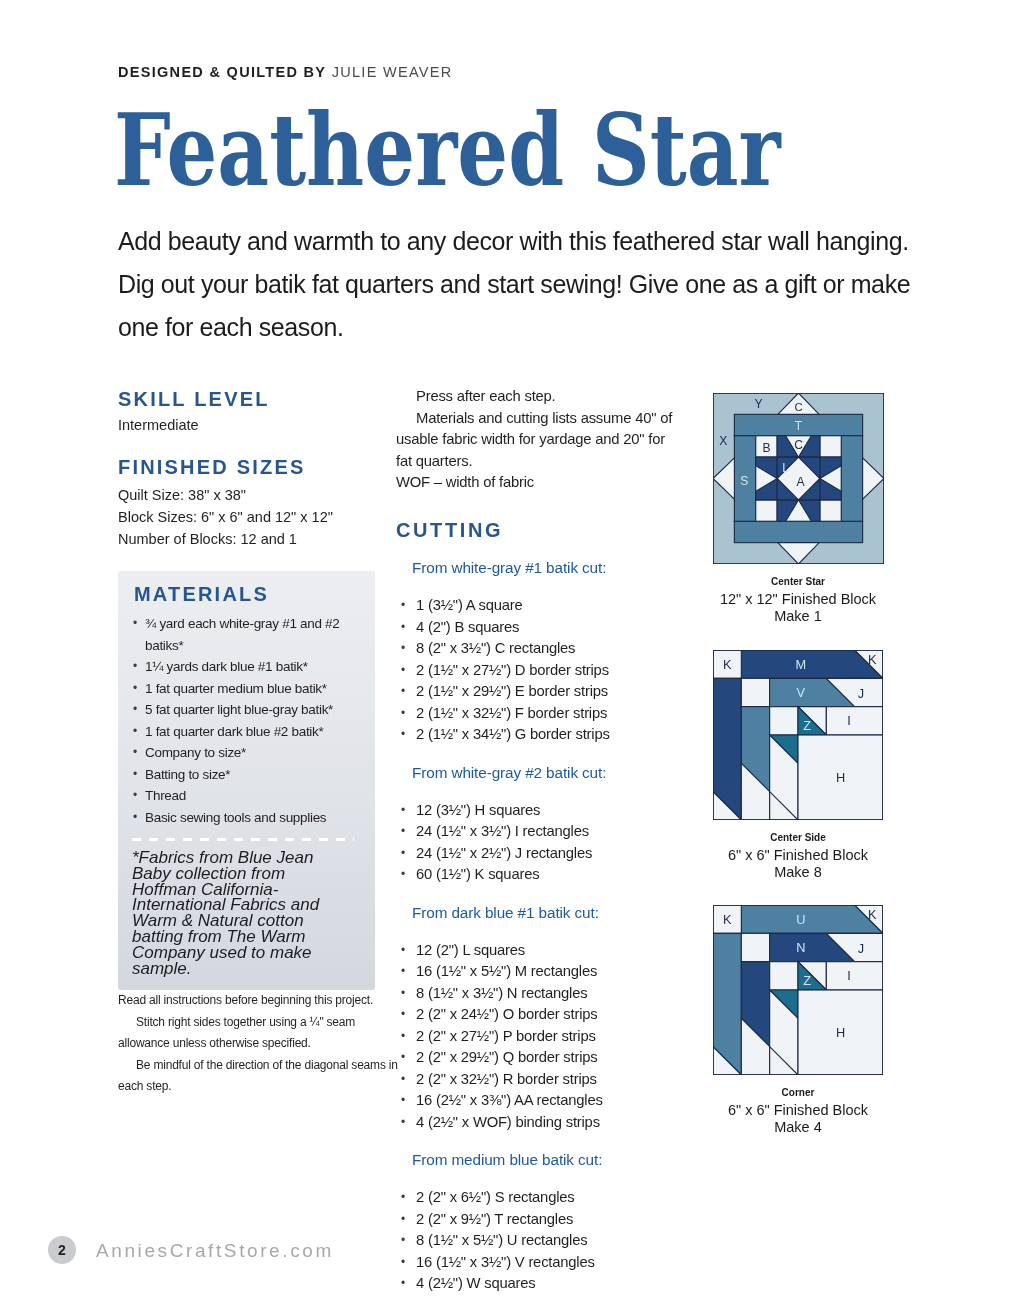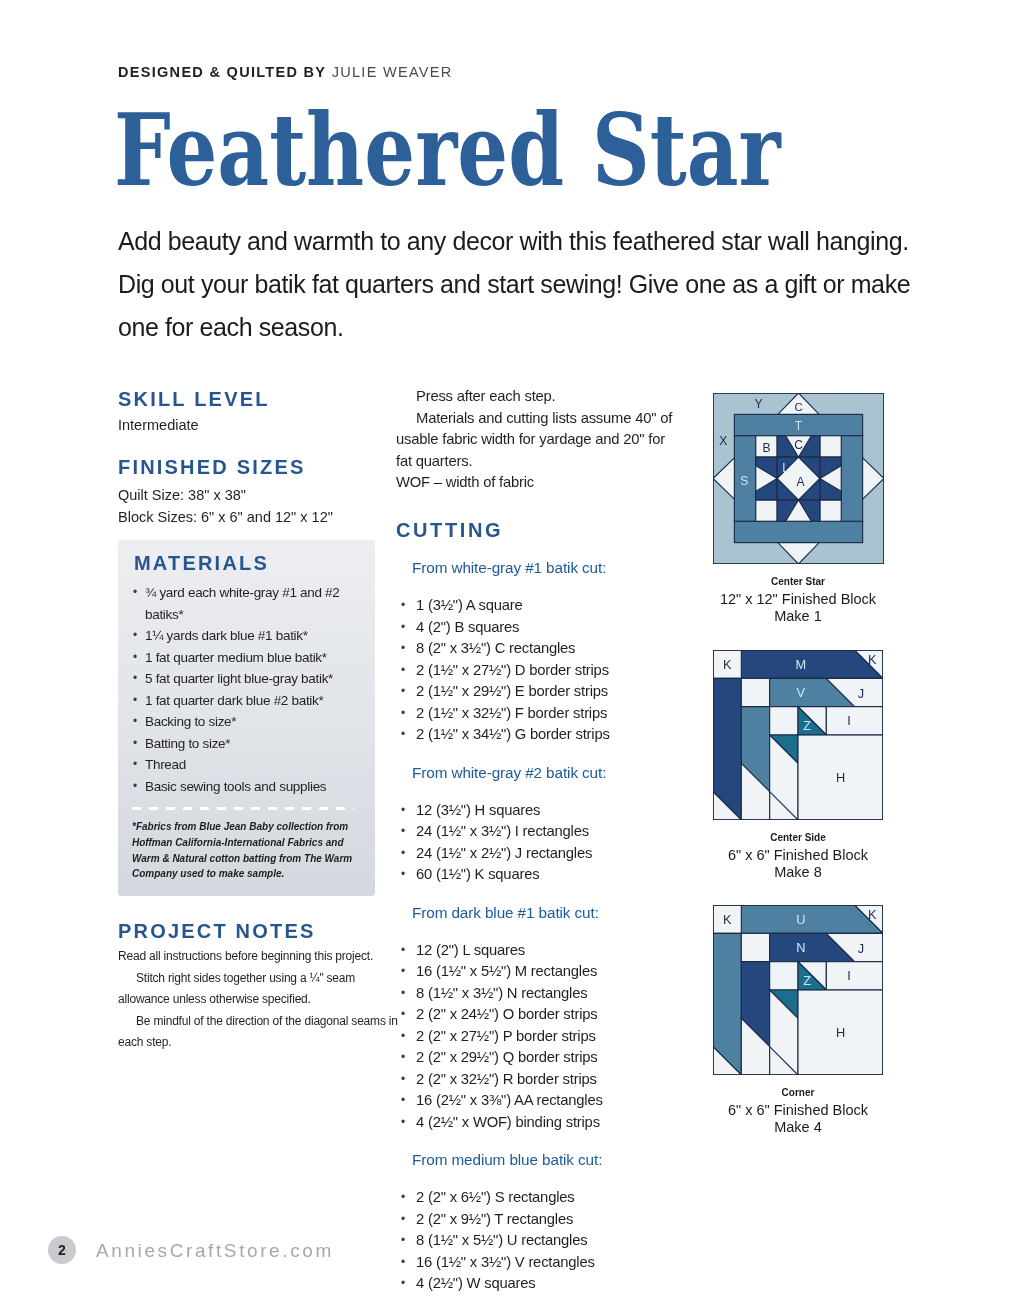--- a/index.html
+++ b/index.html
@@ -14,28 +14,28 @@
          transform-origin:left top;white-space:nowrap;}
   .intro{position:absolute;left:118px;top:220px;width:800px;font-size:25px;line-height:43px;
          letter-spacing:-0.4px;color:#1c1c1e;}
   
   h3.sec{font-size:20px;font-weight:bold;letter-spacing:2.2px;color:var(--heading_blue);margin:0;}
   p{margin:0;}
   ul{margin:0;padding:0;list-style:none;}
   
   .col-left{position:absolute;left:118px;top:388px;width:258px;font-size:14.5px;line-height:22px;}
   .col-left .gap-s{height:4px;} .col-left .gap-m{height:20px;} .col-left .gap-h{height:6px;}
-  .materials-box{margin-top:12px;width:257px;border-radius:3px;box-sizing:border-box;
+  .materials-box{margin-top:21px;width:257px;border-radius:3px;box-sizing:border-box;
       padding:12px 19px 14px 14px;background:linear-gradient(180deg,var(--box_gray_top) 0%,#e0e3e8 55%,var(--box_gray_bottom) 100%);}
   .materials-box h3{margin:0 0 8px 2px;}
   ul.bullets li{position:relative;padding-left:13px;font-size:13.5px;letter-spacing:-0.3px;line-height:21.5px;}
   ul.bullets li::before{content:"\2022";position:absolute;left:1px;top:0;color:#3c3c3e;font-size:12px;}
   .dash-divider{height:3px;margin:10px 2px 9px 0;
       background:repeating-linear-gradient(90deg,#ffffff 0 9px,rgba(255,255,255,0) 9px 17px);}
-  .materials-note{font-size:10px;line-height:15.8px;font-weight:bold;font-style:italic;color:#1d1d1f;padding-right:2px;}
+  .materials-note{font-size:17px;line-height:15.8px;font-weight:normal;font-style:italic;color:#1d1d1f;padding-right:2px;}
   .project-notes{width:282px;}
   .project-notes p{font-size:12px;line-height:21.5px;letter-spacing:-0.2px;}
   .project-notes p.ind{text-indent:18px;}
   .col-left h3.pn{margin-top:24px;margin-bottom:4px;}
   
   .col-mid{position:absolute;left:396px;top:386px;width:282px;font-size:14.8px;line-height:21.5px;letter-spacing:-0.2px;}
   .col-mid p.note{margin:0;}
   .col-mid p.ind{text-indent:20px;}
   .col-mid h3.sec{margin:26px 0 4px 0;letter-spacing:2.6px;}
   .cut-section h4{font-size:15.3px;line-height:22px;font-weight:normal;color:var(--subhead_blue);margin:16px;letter-spacing:-0.1px;}
@@ -71,40 +71,40 @@
   <div class="col-left">
     <h3 class="sec">SKILL LEVEL</h3>
     <div class="gap-s"></div>
     <p>Intermediate</p>
     <div class="gap-m"></div>
     <h3 class="sec">FINISHED SIZES</h3>
     <div class="gap-h"></div>
     <ul>
         <li>Quilt Size: 38" x 38"</li>
         <li>Block Sizes: 6" x 6" and 12" x 12"</li>
+        <li>Number of Blocks: 12 and 1</li>
       </ul>
 
     <div class="materials-box">
       <h3 class="sec">MATERIALS</h3>
       <ul class="bullets">
           <li>¾ yard each white-gray #1 and #2 batiks*</li>
           <li>1¼ yards dark blue #1 batik*</li>
           <li>1 fat quarter medium blue batik*</li>
           <li>5 fat quarter light blue-gray batik*</li>
           <li>1 fat quarter dark blue #2 batik*</li>
-          <li>Backing to size*</li>
+          <li>Company to size*</li>
           <li>Batting to size*</li>
           <li>Thread</li>
           <li>Basic sewing tools and supplies</li>
         </ul>
       <div class="dash-divider"></div>
       <p class="materials-note">*Fabrics from Blue Jean Baby collection from Hoffman California-International Fabrics and Warm &amp; Natural cotton batting from The Warm Company used to make sample.</p>
     </div>
 
-    <h3 class="sec pn">PROJECT NOTES</h3>
     <div class="project-notes">
       <p>Read all instructions before beginning this project.</p>
       <p class="ind">Stitch right sides together using a ¼" seam allowance unless otherwise specified.</p>
       <p class="ind">Be mindful of the direction of the diagonal seams in each step.</p>
     </div>
   </div>
 
   <div class="col-mid">
     <p class="note ind">Press after each step.</p>
     <p class="note ind">Materials and cutting lists assume 40" of usable fabric width for yardage and 20" for fat quarters.</p>

